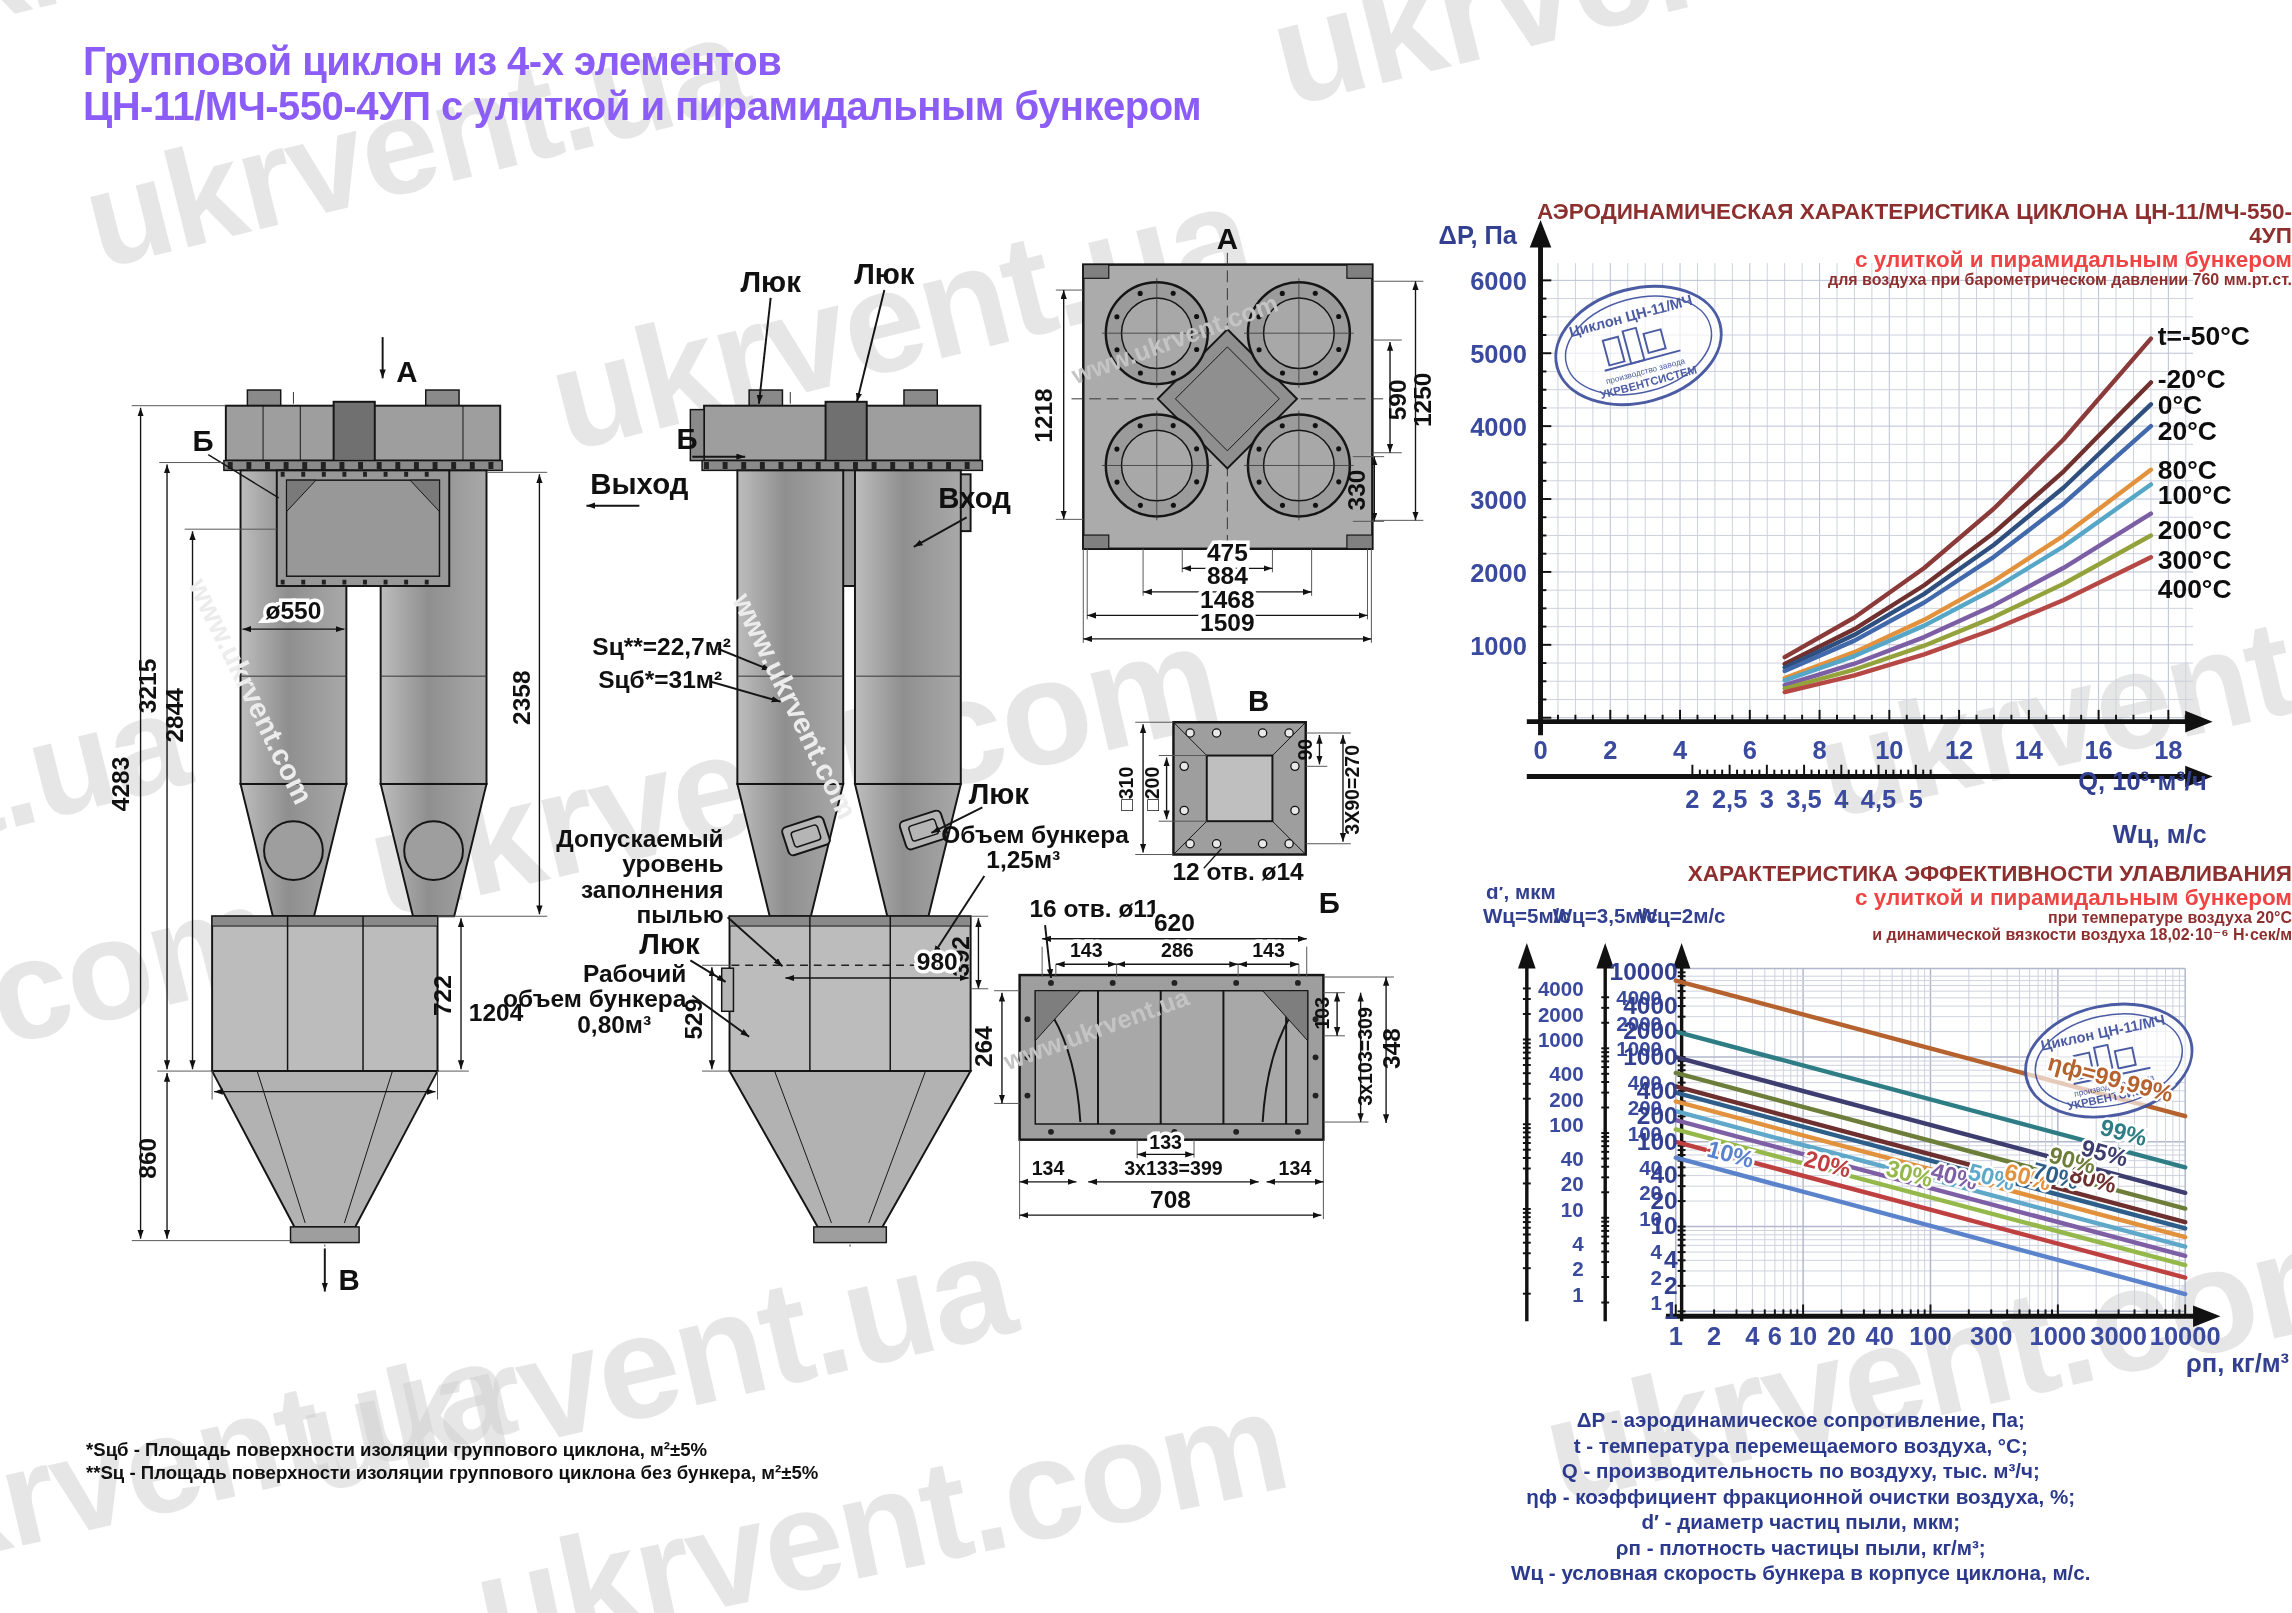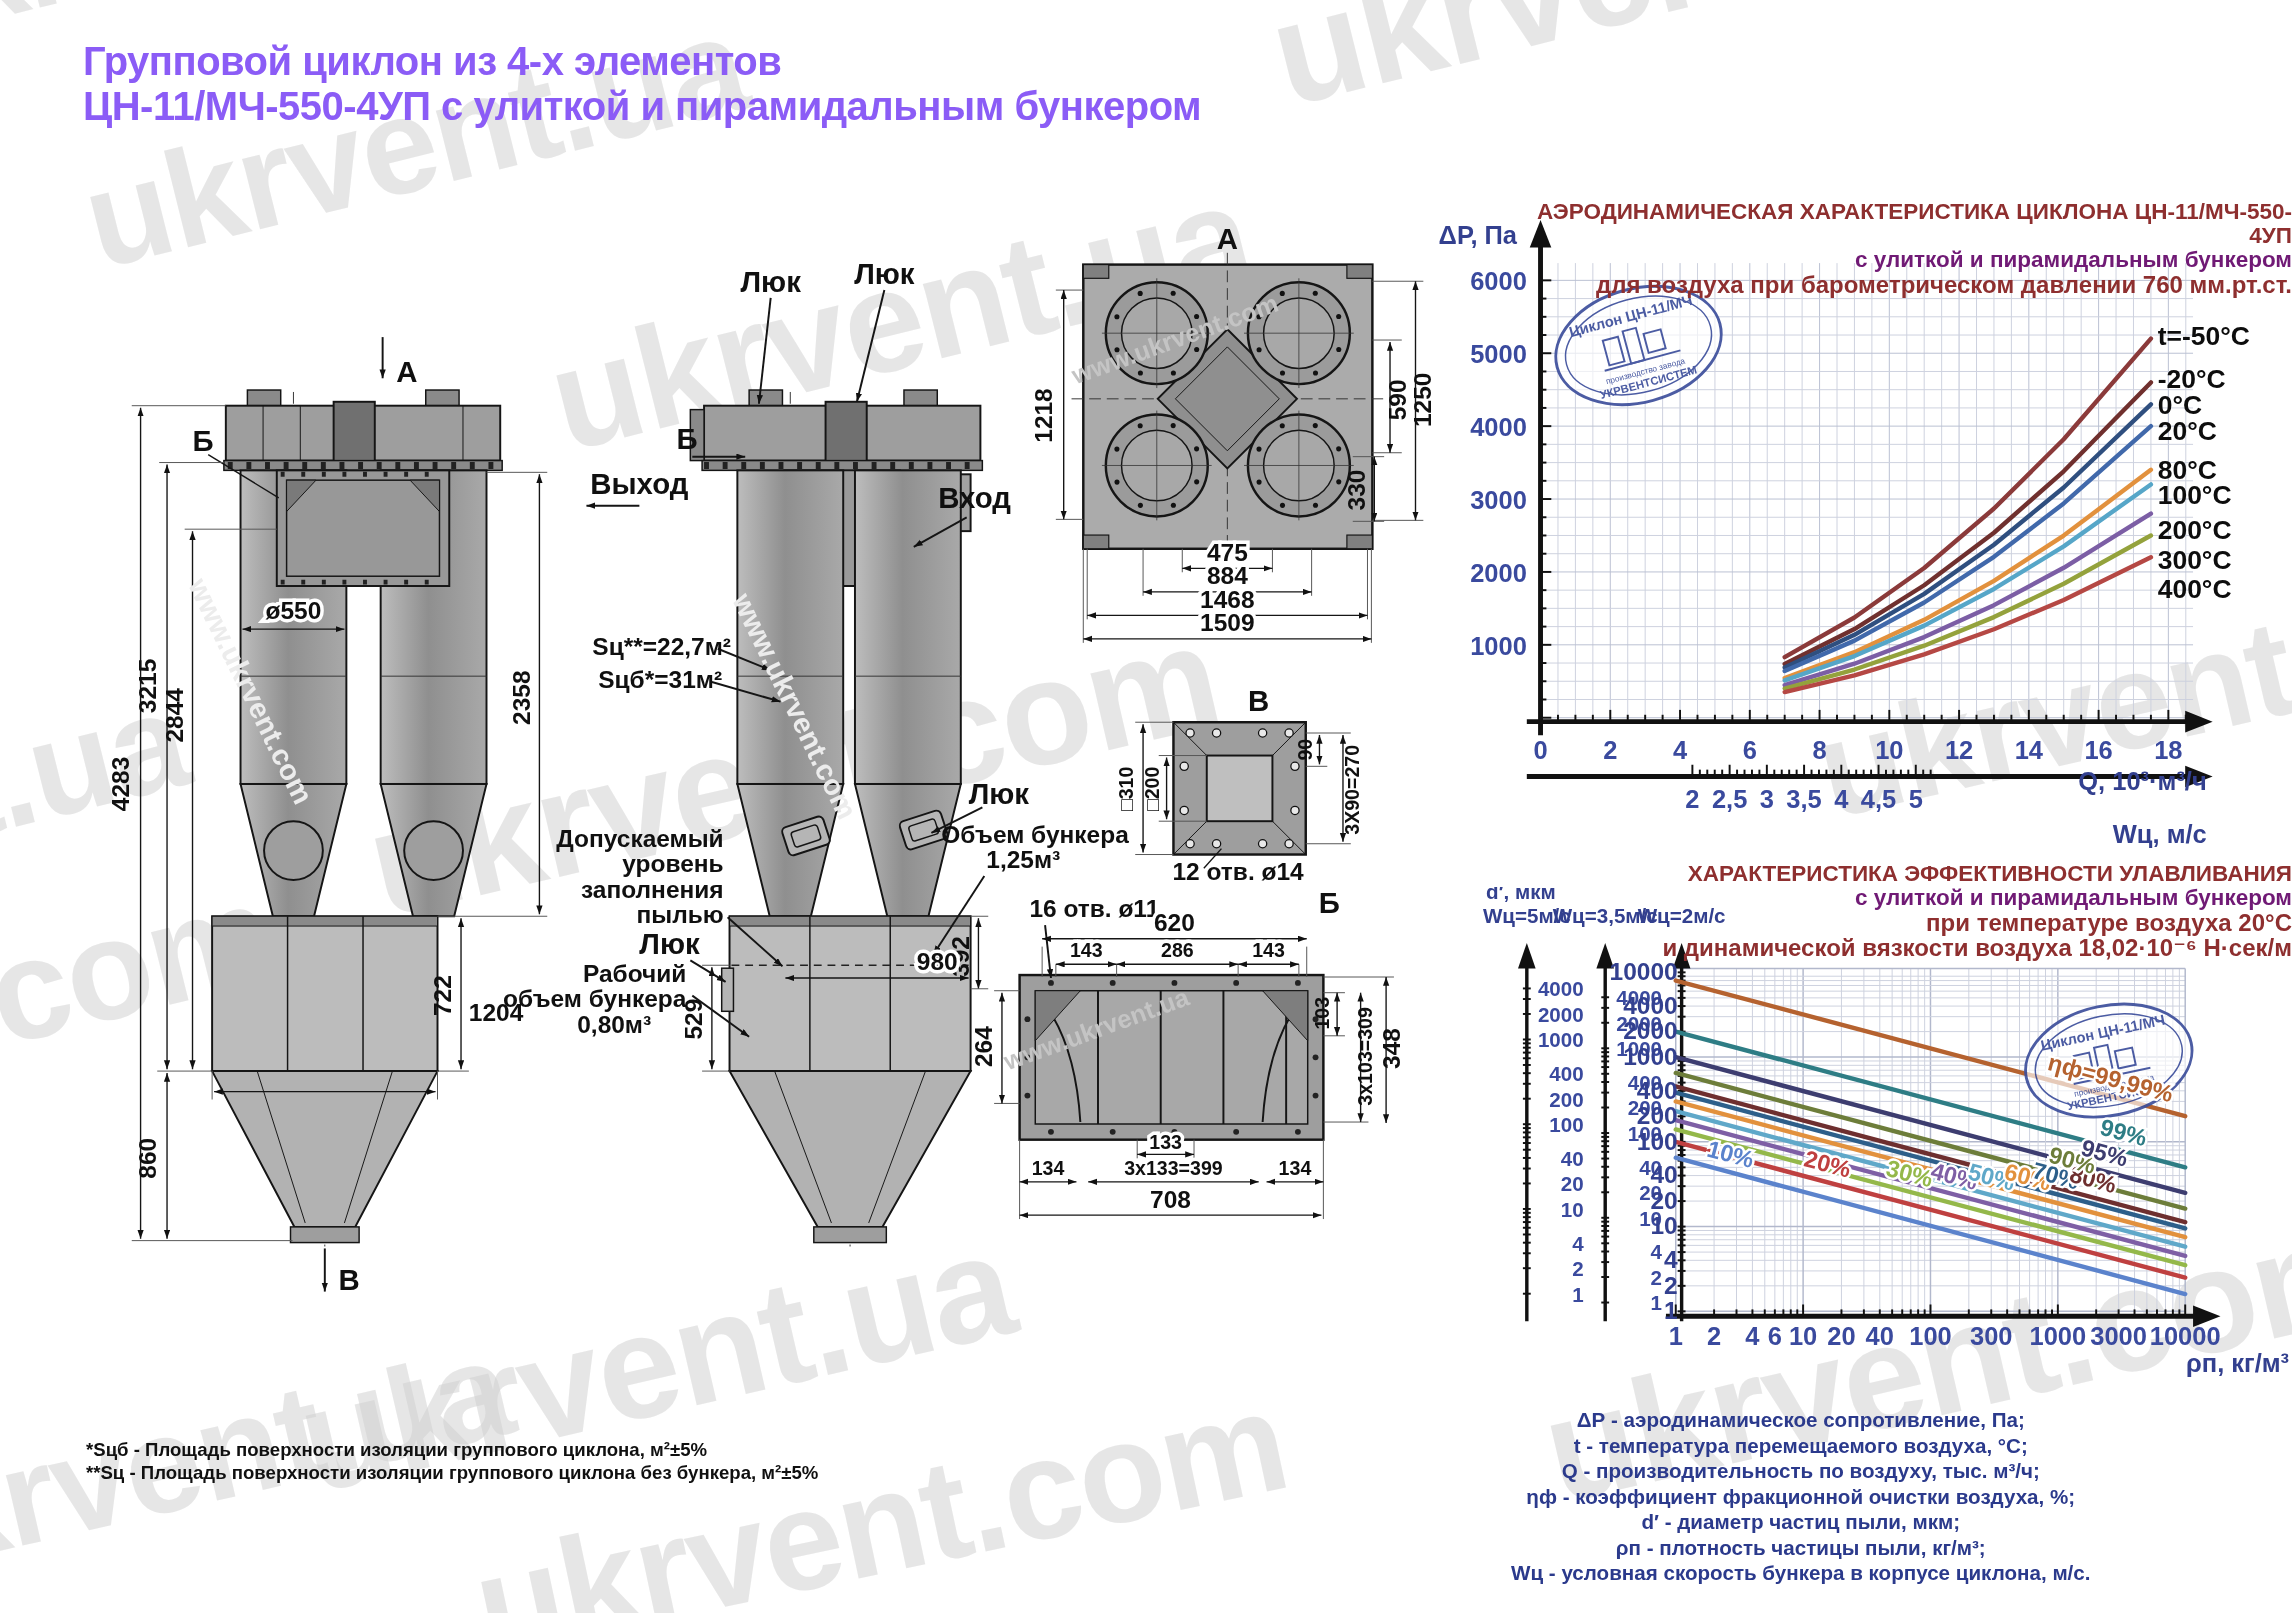--- a/index.html
+++ b/index.html
@@ -7,22 +7,22 @@
         font-family:"Liberation Sans","DejaVu Sans",sans-serif;}
   .wm{position:absolute;font-weight:800;color:#cfcfcf;opacity:.5;white-space:nowrap;
       z-index:1;transform-origin:0 0;letter-spacing:-2px;}
   .wms{position:absolute;font-weight:700;white-space:nowrap;z-index:5;transform-origin:0 0;}
   #main-title{position:absolute;left:83px;top:39px;z-index:6;color:#8b5cf6;
       font-weight:800;font-size:40px;line-height:1.12;letter-spacing:-0.5px;}
   .ct{position:absolute;z-index:6;text-align:right;line-height:1.06;}
   #c1-titles{left:1514px;top:200px;width:778px;}
   #c2-titles{left:1514px;top:862px;width:778px;}
   .ctdark{color:#8e2f2f;font-weight:800;font-size:22.5px;}
-  .ctred{color:#701a75;font-weight:800;font-size:22.5px;}
-  .ctsm{color:#8e2f2f;font-weight:700;font-size:24px;}
+  .ctred{color:#ef4444;font-weight:800;font-size:22.5px;}
+  .ctsm{color:#8e2f2f;font-weight:700;font-size:16px;}
   #legend{position:absolute;left:1511px;top:1407px;z-index:6;color:#2b3a8c;
       font-weight:700;font-size:20.6px;line-height:25.5px;text-align:center;}
   #footnotes{position:absolute;left:86px;top:1439px;z-index:6;color:#101010;
       font-weight:700;font-size:18.6px;line-height:22.5px;}
   svg{position:absolute;z-index:3;}
   svg text{font-family:"Liberation Sans","DejaVu Sans",sans-serif;}
   .lbl{font-size:30px;font-weight:800;fill:#101010;}
   .dimt{font-size:25px;font-weight:700;fill:#101010;}
   .dimt2{font-size:20px;font-weight:700;fill:#101010;}
   .halo{paint-order:stroke;stroke:#fff;stroke-width:7px;}

